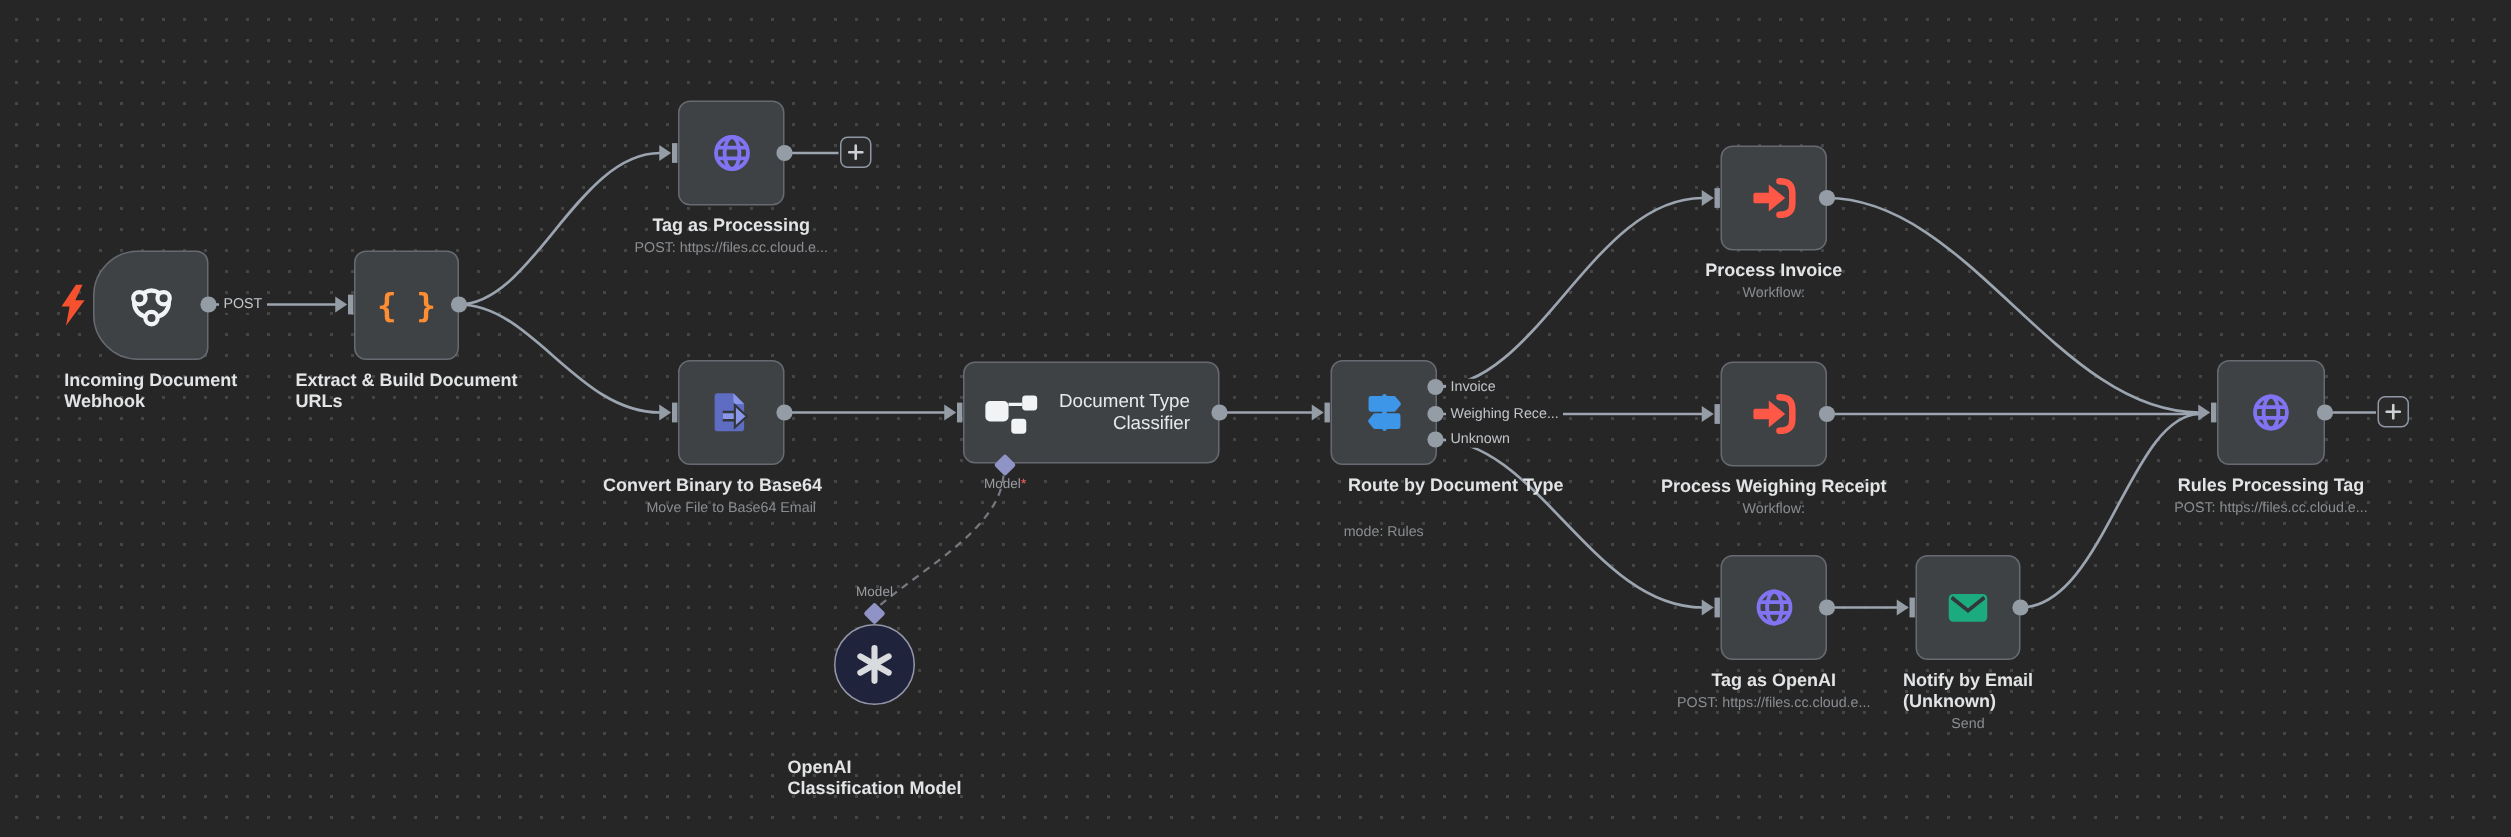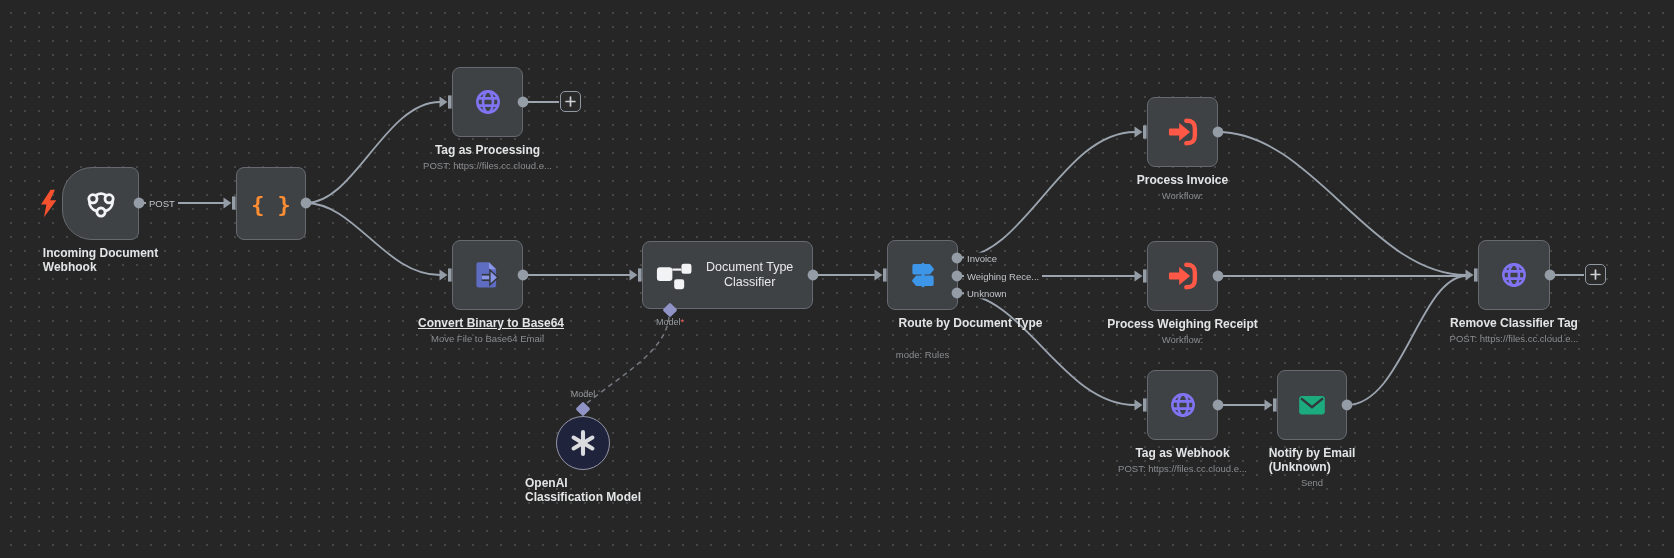--- a/index.html
+++ b/index.html
@@ -11,21 +11,21 @@
   svg.layer{position:absolute;left:0;top:0;width:1674px;height:558px;}
   path.edge{fill:none;stroke:#9ba4af;stroke-width:1.8px;}
   path.edge.dashed{stroke:#75797f;stroke-width:1.5px;stroke-dasharray:5 4;}
   .node{position:absolute;box-sizing:border-box;background:#3f4245;border:1px solid #666a70;
     border-radius:8px;display:flex;align-items:center;justify-content:center;cursor:pointer;}
   .node.trigger{border-radius:30px 8px 8px 30px;}
   .node.wide{justify-content:flex-start;padding-left:13px;gap:10px;}
   .node.circle{border-radius:50%;background:#20233c;border:1.4px solid #9496a8;}
   .node .icon{display:flex;align-items:center;justify-content:center;}
   .inner-label{color:#e8e9eb;font-size:12.5px;font-weight:500;line-height:15px;
-    white-space:pre-line;text-align:center;}
+    white-space:pre-line;text-align:right;}
   .node-label{position:absolute;transform:translateX(-50%);text-align:left;color:#e2e4e6;
     font-size:12px;font-weight:600;line-height:14px;white-space:pre-line;}
   .node-sub{position:absolute;transform:translateX(-50%);text-align:right;color:#8a8d91;
     font-size:9.5px;font-weight:400;white-space:nowrap;}
   .port-label{position:absolute;transform:translateY(-50%);color:#c2c5c9;font-size:9.5px;
     background:#262626;padding:0 3px;white-space:nowrap;text-align:right;}
   .diamond-label{position:absolute;transform:translateX(-50%);color:#9a9da1;font-size:9px;
     white-space:nowrap;text-align:right;}
   .diamond-label .req{color:#ff5a52;}
   .plus{position:absolute;box-sizing:border-box;width:21px;height:21px;background:#2a2a2a;
@@ -75,20 +75,22 @@
         <path d="M12.6 .8 L3 15.4 h5.4 L6 28.2 L18.4 11.2 h-6.2 L17 .8 Z" fill="#f6512f"></path>
       </svg></div>
     <div class="port-label" style="left: 146px; top: 203px;">POST</div>
     <div class="node" style="left: 236px; top: 167px; width: 70px; height: 73px;">
       <span class="icon">
         <svg width="38" height="38" viewBox="0 0 40 40">
           <text x="20" y="28" text-anchor="middle" font-family="DejaVu Sans Mono, monospace" font-size="23" font-weight="bold" fill="#ff8e33">{ }</text>
         </svg>
       </span>
     </div>
+    <div class="node-label" style="left: 271px; top: 246px;">Extract &amp; Build Document
+URLs</div>
     <div class="node" style="left: 452px; top: 67px; width: 71px; height: 70px;">
       <span class="icon">
         <svg width="38" height="38" viewBox="0 0 40 40">
           <g fill="none" stroke="#8174f2" stroke-width="2.7">
             <circle cx="20" cy="20" r="11.2"></circle>
             <ellipse cx="20" cy="20" rx="5.2" ry="11.2"></ellipse>
             <path d="M9.3 16.2 H30.7 M9.3 23.8 H30.7"></path>
           </g>
         </svg>
       </span>
@@ -99,21 +101,21 @@
       <span class="icon">
         <svg width="38" height="38" viewBox="0 0 40 40">
           <path d="M10 6.5 h11 l7.5 7.5 V31 a2.2 2.2 0 0 1 -2.2 2.2 H10 A2.2 2.2 0 0 1 7.8 31 V8.7 A2.2 2.2 0 0 1 10 6.5 Z" fill="#5e6cc2"></path>
           <path d="M21 6.5 l7.5 7.5 H22.4 A1.4 1.4 0 0 1 21 12.6 Z" fill="#8a97e8"></path>
           <path d="M13.5 22.6 h11" stroke="#33363a" stroke-width="7.5" fill="none"></path>
           <path d="M13.5 22.6 h10" stroke="#8a97e8" stroke-width="4" fill="none"></path>
           <path d="M22 14.8 L30.5 22.6 L22 30.4 Z" fill="#8a97e8" stroke="#33363a" stroke-width="1.5"></path>
         </svg>
       </span>
     </div>
-    <div class="node-label" style="left: 491px; top: 316px; text-decoration: underline;">Convert Binary to Base64</div>
+    <div class="node-label" style="left: 475px; top: 316px;">Convert Binary to Base64</div>
     <div class="node-sub" style="left: 487.5px; top: 333px;">Move File to Base64 Email</div>
     <div class="node wide" style="left: 642px; top: 241px; width: 171px; height: 68px;">
       <span class="icon">
         <svg width="40" height="31" viewBox="0 0 44 34">
           <g fill="#f2f3f4">
             <rect x="1" y="8" width="17" height="15" rx="3.5"></rect>
             <rect x="28" y="4" width="11" height="11" rx="2.5"></rect>
             <rect x="20" y="21" width="11" height="11" rx="2.5"></rect>
           </g>
           <path d="M18 10.5 H28" stroke="#f2f3f4" stroke-width="2.4"></path>
@@ -130,21 +132,21 @@
             <rect x="-2.4" y="-15.2" width="4.8" height="15.6" rx="2.4"></rect>
             <rect x="-2.4" y="-15.2" width="4.8" height="15.6" rx="2.4" transform="rotate(60)"></rect>
             <rect x="-2.4" y="-15.2" width="4.8" height="15.6" rx="2.4" transform="rotate(120)"></rect>
             <rect x="-2.4" y="-15.2" width="4.8" height="15.6" rx="2.4" transform="rotate(180)"></rect>
             <rect x="-2.4" y="-15.2" width="4.8" height="15.6" rx="2.4" transform="rotate(240)"></rect>
             <rect x="-2.4" y="-15.2" width="4.8" height="15.6" rx="2.4" transform="rotate(300)"></rect>
           </g>
         </svg>
       </span>
     </div>
-    <div class="node-label" style="left: 583px; top: 476px;">OpenAI
+    <div class="node-label" style="left: 583px; top: 504px;">OpenAI
 Classification Model</div>
     <div class="diamond-label" style="left: 583px; top: 389px;">Model</div>
     <div class="node" style="left: 887px; top: 240px; width: 71px; height: 70px;">
       <span class="icon">
         <svg width="38" height="38" viewBox="0 0 40 40">
           <g fill="#3d96e8">
             <rect x="18.4" y="7" width="3.2" height="26" rx="1.6"></rect>
             <path d="M10.5 8.5 h16.2 a1.6 1.6 0 0 1 1.25 .6 l3.3 4.1 a1.2 1.2 0 0 1 0 1.5 l-3.3 4.1 a1.6 1.6 0 0 1 -1.25 .6 H10.5 A1.7 1.7 0 0 1 8.8 17.7 V10.2 A1.7 1.7 0 0 1 10.5 8.5 Z"></path>
             <path d="M29.5 20.6 H13.3 a1.6 1.6 0 0 0 -1.25 .6 l-3.3 4.1 a1.2 1.2 0 0 0 0 1.5 l3.3 4.1 a1.6 1.6 0 0 0 1.25 .6 H29.5 A1.7 1.7 0 0 0 31.2 29.8 V22.3 A1.7 1.7 0 0 0 29.5 20.6 Z"></path>
           </g>
@@ -180,21 +182,21 @@
       <span class="icon">
         <svg width="38" height="38" viewBox="0 0 40 40">
           <g fill="none" stroke="#8174f2" stroke-width="2.7">
             <circle cx="20" cy="20" r="11.2"></circle>
             <ellipse cx="20" cy="20" rx="5.2" ry="11.2"></ellipse>
             <path d="M9.3 16.2 H30.7 M9.3 23.8 H30.7"></path>
           </g>
         </svg>
       </span>
     </div>
-    <div class="node-label" style="left: 1182.5px; top: 446px;">Tag as Webhook</div>
+    <div class="node-label" style="left: 1182.5px; top: 446px;">Tag as OpenAI</div>
     <div class="node-sub" style="left: 1182.5px; top: 463px;">POST: https://files.cc.cloud.e...</div>
     <div class="node" style="left: 1277px; top: 370px; width: 70px; height: 70px;">
       <span class="icon">
         <svg width="38" height="38" viewBox="0 0 40 40">
           <rect x="6.5" y="10.5" width="27" height="19.5" rx="3.2" fill="#1cab7d"></rect>
           <path d="M8.5 13 L20 22.2 L31.5 13" fill="none" stroke="#33363c" stroke-width="2.6"></path>
         </svg>
       </span>
     </div>
     <div class="node-label" style="left: 1312px; top: 446px;">Notify by Email
@@ -204,21 +206,21 @@
       <span class="icon">
         <svg width="38" height="38" viewBox="0 0 40 40">
           <g fill="none" stroke="#8174f2" stroke-width="2.7">
             <circle cx="20" cy="20" r="11.2"></circle>
             <ellipse cx="20" cy="20" rx="5.2" ry="11.2"></ellipse>
             <path d="M9.3 16.2 H30.7 M9.3 23.8 H30.7"></path>
           </g>
         </svg>
       </span>
     </div>
-    <div class="node-label" style="left: 1514px; top: 316px;">Remove Classifier Tag</div>
+    <div class="node-label" style="left: 1514px; top: 316px;">Rules Processing Tag</div>
     <div class="node-sub" style="left: 1514px; top: 333px;">POST: https://files.cc.cloud.e...</div>
     <div class="plus" style="left: 560px; top: 91px;">
       <span style="display: flex;">
         <svg width="11" height="11" viewBox="0 0 12 12">
           <path d="M6 1.2 V10.8 M1.2 6 H10.8" stroke="#cdd0d4" stroke-width="1.9" stroke-linecap="round"></path>
         </svg>
       </span>
     </div>
     <div class="plus" style="left: 1585px; top: 264px;">
       <span style="display: flex;">

